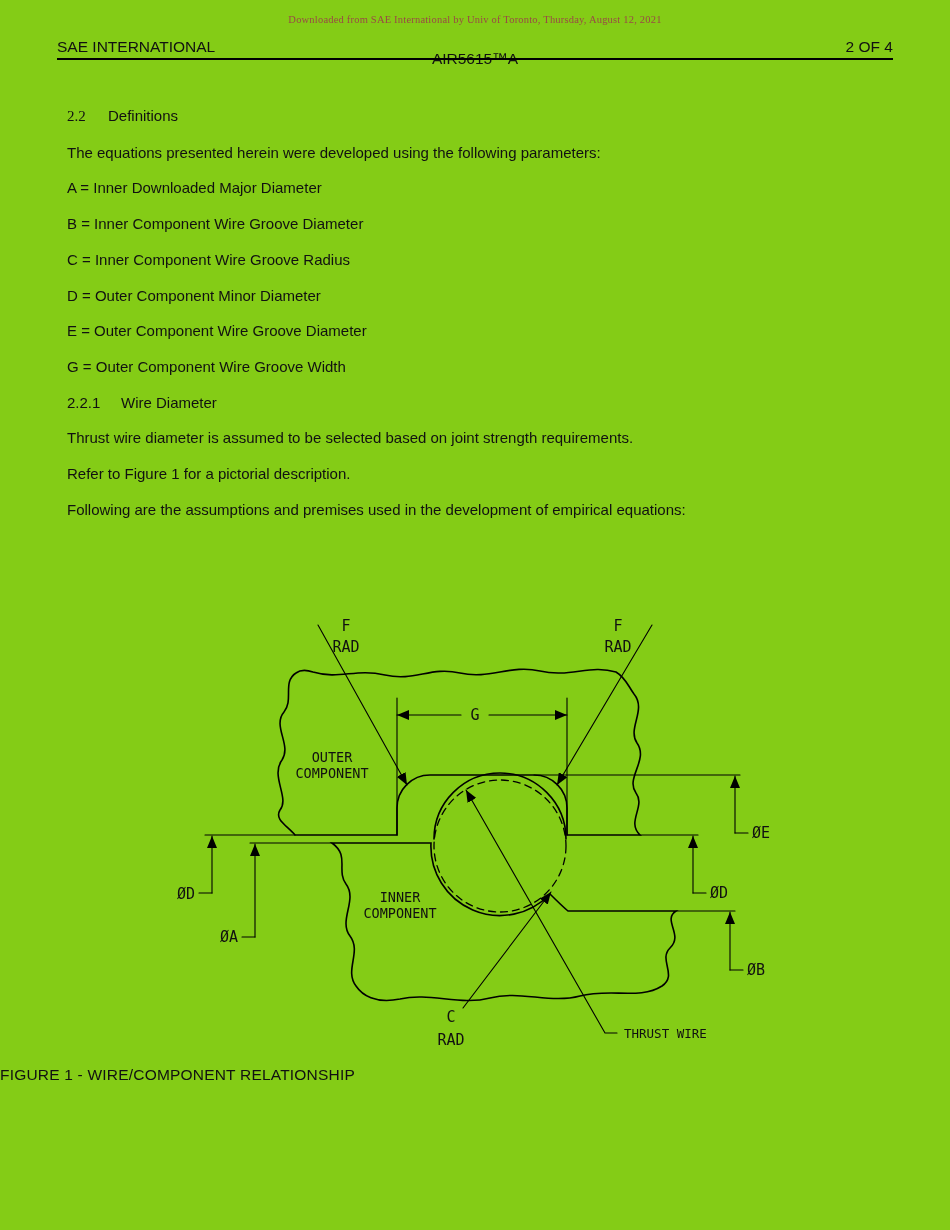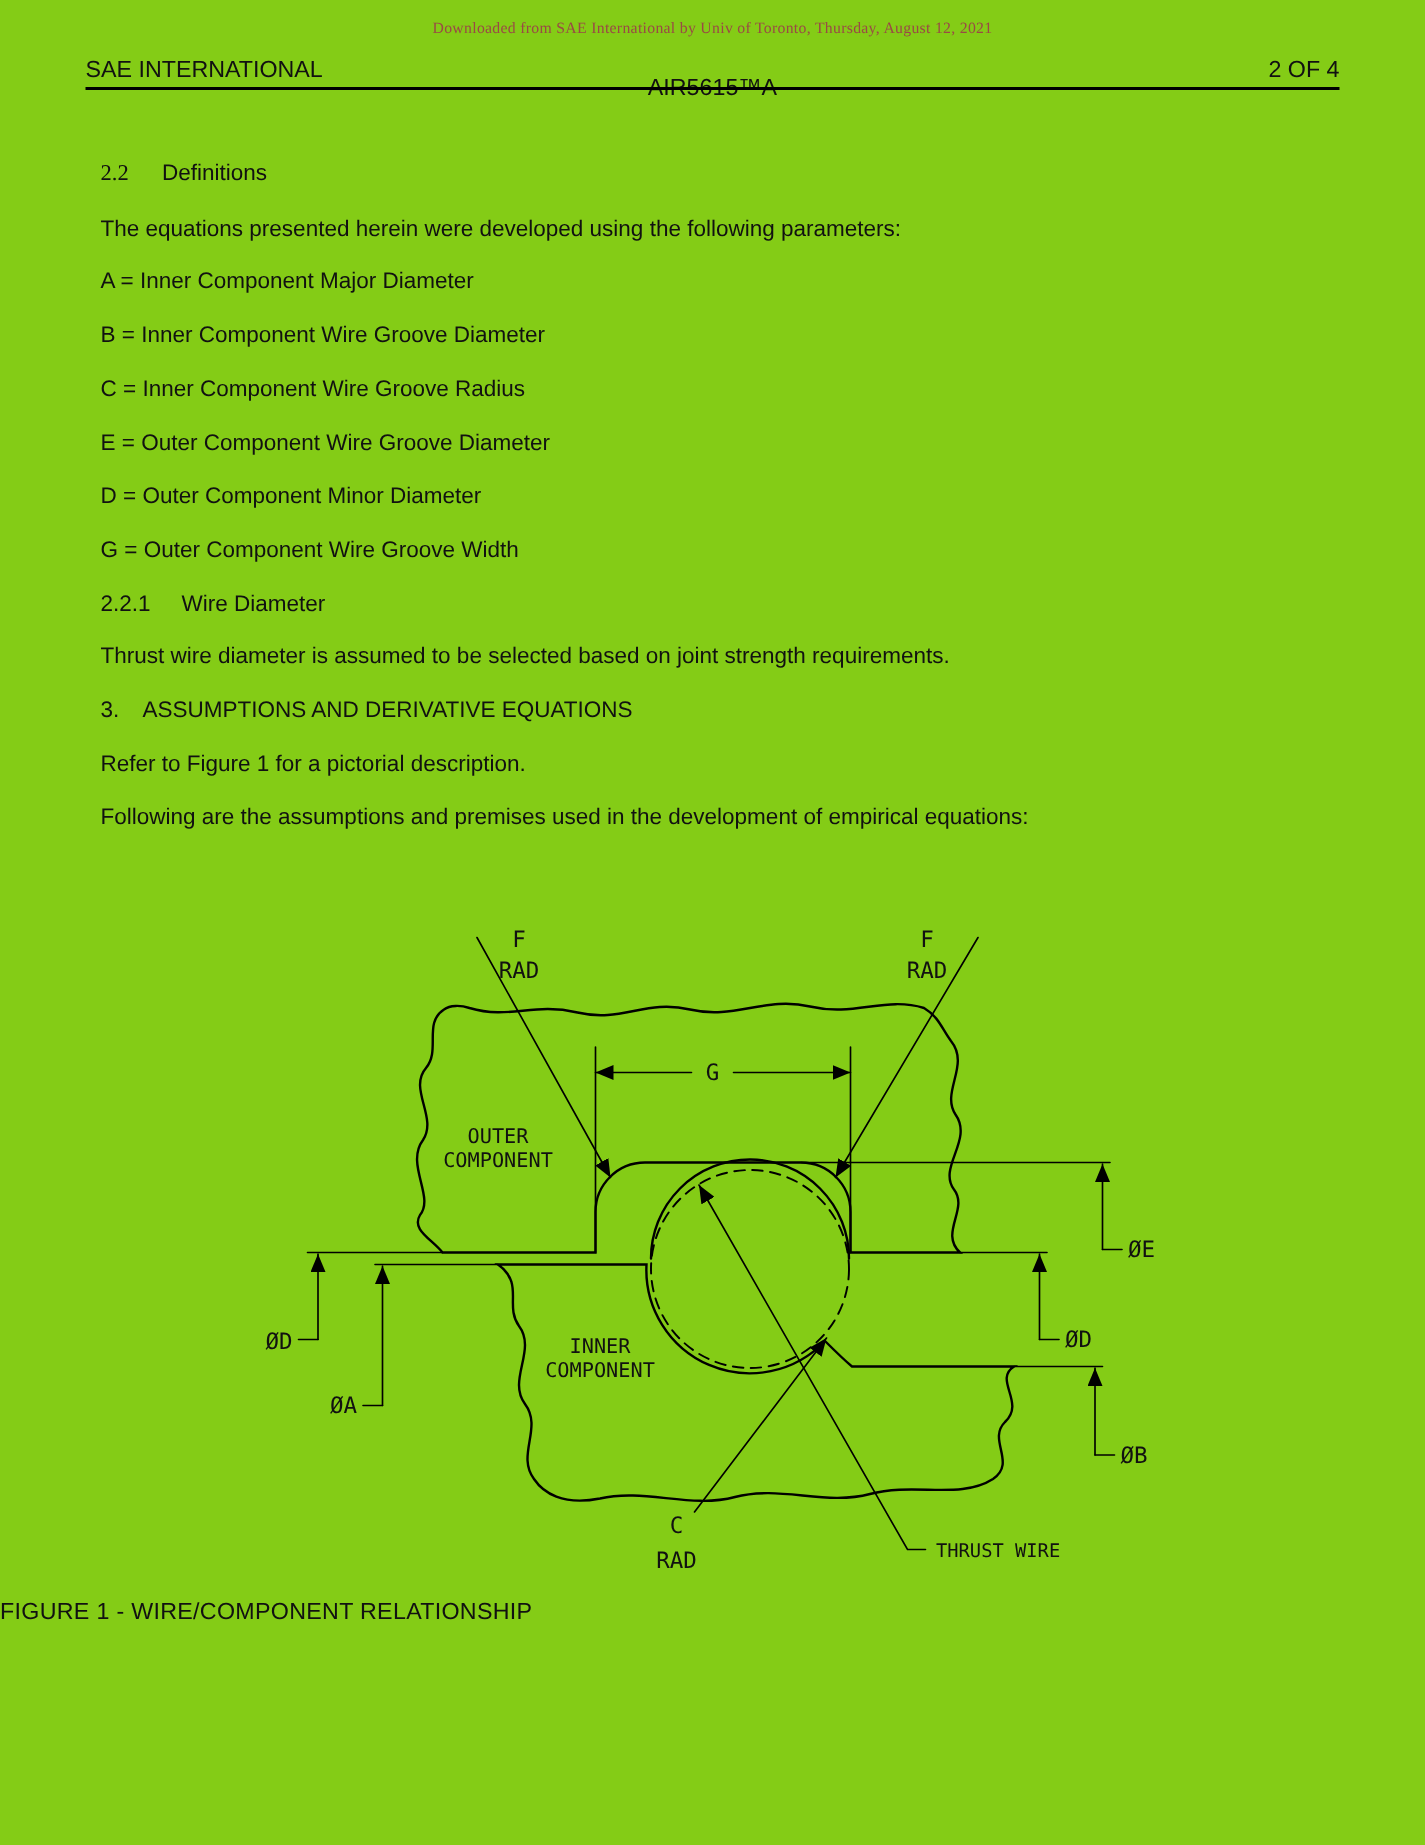--- a/index.html
+++ b/index.html
@@ -42,29 +42,28 @@
   <div class="hdr">
     <span class="h-left">SAE INTERNATIONAL</span>
     <span class="h-center">AIR5615™A</span>
     <span class="h-right">2 OF 4</span>
   </div>
   <div class="rule"></div>
 
   <div class="doc">
     <div><span class="num w41">2.2</span><span>Definitions</span></div>
     <div>The equations presented herein were developed using the following parameters:</div>
-    <div>A = Inner Component Major Diameter</div>
+    <div>A = Inner Downloaded Major Diameter</div>
     <div>B = Inner Component Wire Groove Diameter</div>
     <div>C = Inner Component Wire Groove Radius</div>
+    <div>D = Outer Component Minor Diameter</div>
     <div>E = Outer Component Wire Groove Diameter</div>
-    <div>D = Outer Component Minor Diameter</div>
     <div>G = Outer Component Wire Groove Width</div>
     <div><span class="num w54">2.2.1</span><span>Wire Diameter</span></div>
     <div>Thrust wire diameter is assumed to be selected based on joint strength requirements.</div>
-    <div><span class="num w28">3.</span><span>ASSUMPTIONS AND DERIVATIVE EQUATIONS</span></div>
     <div>Refer to Figure 1 for a pictorial description.</div>
     <div>Following are the assumptions and premises used in the development of empirical equations:</div>
   </div>
 
   <svg class="fig" viewBox="0 0 650 450">
     <defs>
       <marker id="arr" markerUnits="userSpaceOnUse" markerWidth="13" markerHeight="10" refX="12" refY="5" orient="auto">
         <path d="M0,0 L12,5 L0,10 Z" fill="#000"></path>
       </marker>
     </defs>

